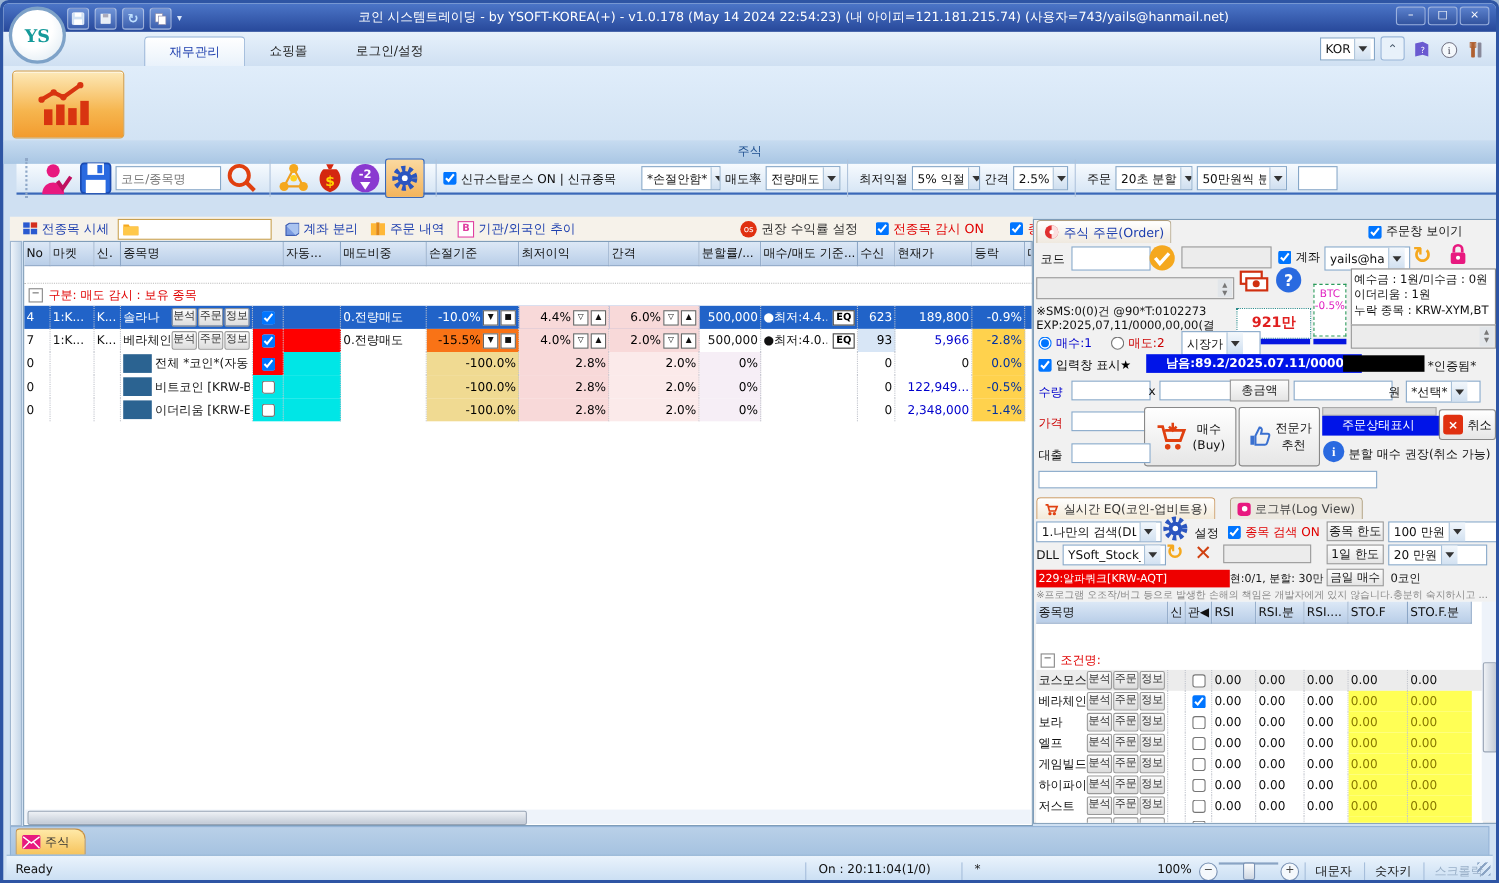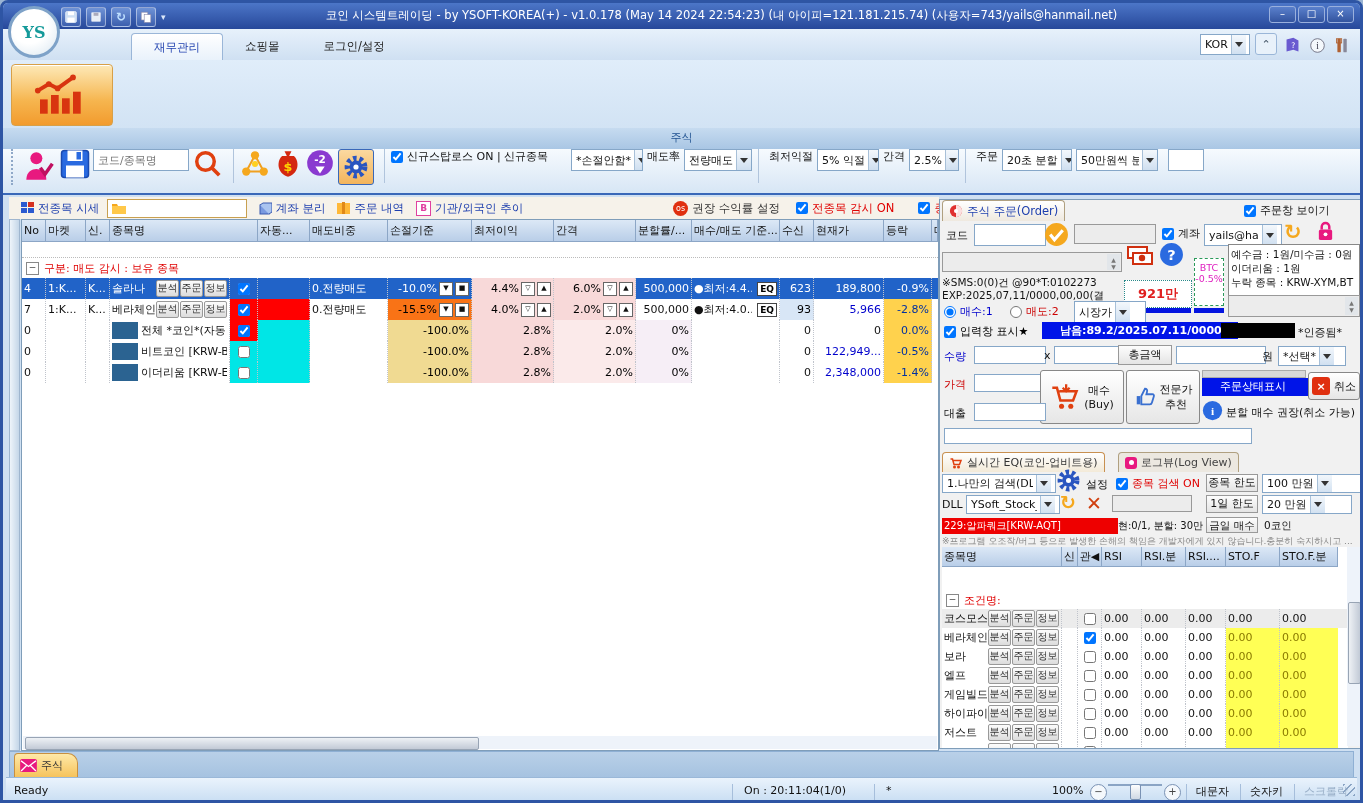--- a/index.html
+++ b/index.html
@@ -28,22 +28,22 @@
   .mright{position:absolute;right:8px;top:4px;display:flex;align-items:flex-end;gap:5px}
   .mini{width:20px;height:20px;display:flex;align-items:center;justify-content:center;border-radius:3px}
   
   .ribbon{position:absolute;left:0;top:57px;right:0;height:68px;background:linear-gradient(#e0edfa,#d2e3f4);border-bottom:1px solid #b6cde4}
   .bigbtn{position:absolute;left:8px;top:4px;width:100px;height:60px;border:1px solid #d8a048;border-radius:4px;
           background:linear-gradient(#fde9b8,#f6b54e 60%,#f29b2e);box-shadow:inset 0 1px 0 #fff;
           display:flex;align-items:center;justify-content:center}
   .rcap{position:absolute;left:0;top:125px;right:0;height:21px;background:linear-gradient(#c6dbf0,#a9c6e4);
         text-align:center;color:#1c4e8e;line-height:20px}
   
-  .tools{position:absolute;left:0;top:146px;right:0;height:46px;background:linear-gradient(#f6fafe,#d7e6f5);
-         border-bottom:2px solid #3a68b8;display:flex;align-items:flex-start;padding:0 4px;box-sizing:border-box;white-space:nowrap}
+  .tools{position:absolute;left:12px;top:146px;right:0;height:28px;background:linear-gradient(#f6fafe,#d7e6f5);
+         border-bottom:2px solid #3a68b8;display:flex;align-items:center;padding:0 4px;box-sizing:border-box;white-space:nowrap}
   .drag{width:4px;height:36px;margin:0 4px;border-left:2px dotted #8fa8c8}
   .vsep{width:1px;height:34px;background:#b0c4dc;margin:0 6px;flex:none}
   .inp{border:1px solid #86a7c8;height:20px;background:#fff;padding:0 4px;font:inherit;box-sizing:content-box}
   .selbox{display:inline-flex;align-items:center;height:20px;border:1px solid #86a7c8;background:#fff;
           padding-left:4px;flex:none;overflow:hidden;white-space:nowrap}
   .cap{width:14px;height:20px;margin-left:3px;background:linear-gradient(#f4f8fc,#cfdff0);
        border-left:1px solid #a8c0d8;display:flex;align-items:center;justify-content:center;flex:none}
   .tri{width:0;height:0;border:4px solid transparent;border-top:5px solid #333;margin-top:4px}
   .tlab{margin:0 4px;flex:none}
   .gearbtn{width:34px;height:34px;border:1px solid #3a68b8;border-radius:3px;background:linear-gradient(#fbd9a0,#f3b45c);

